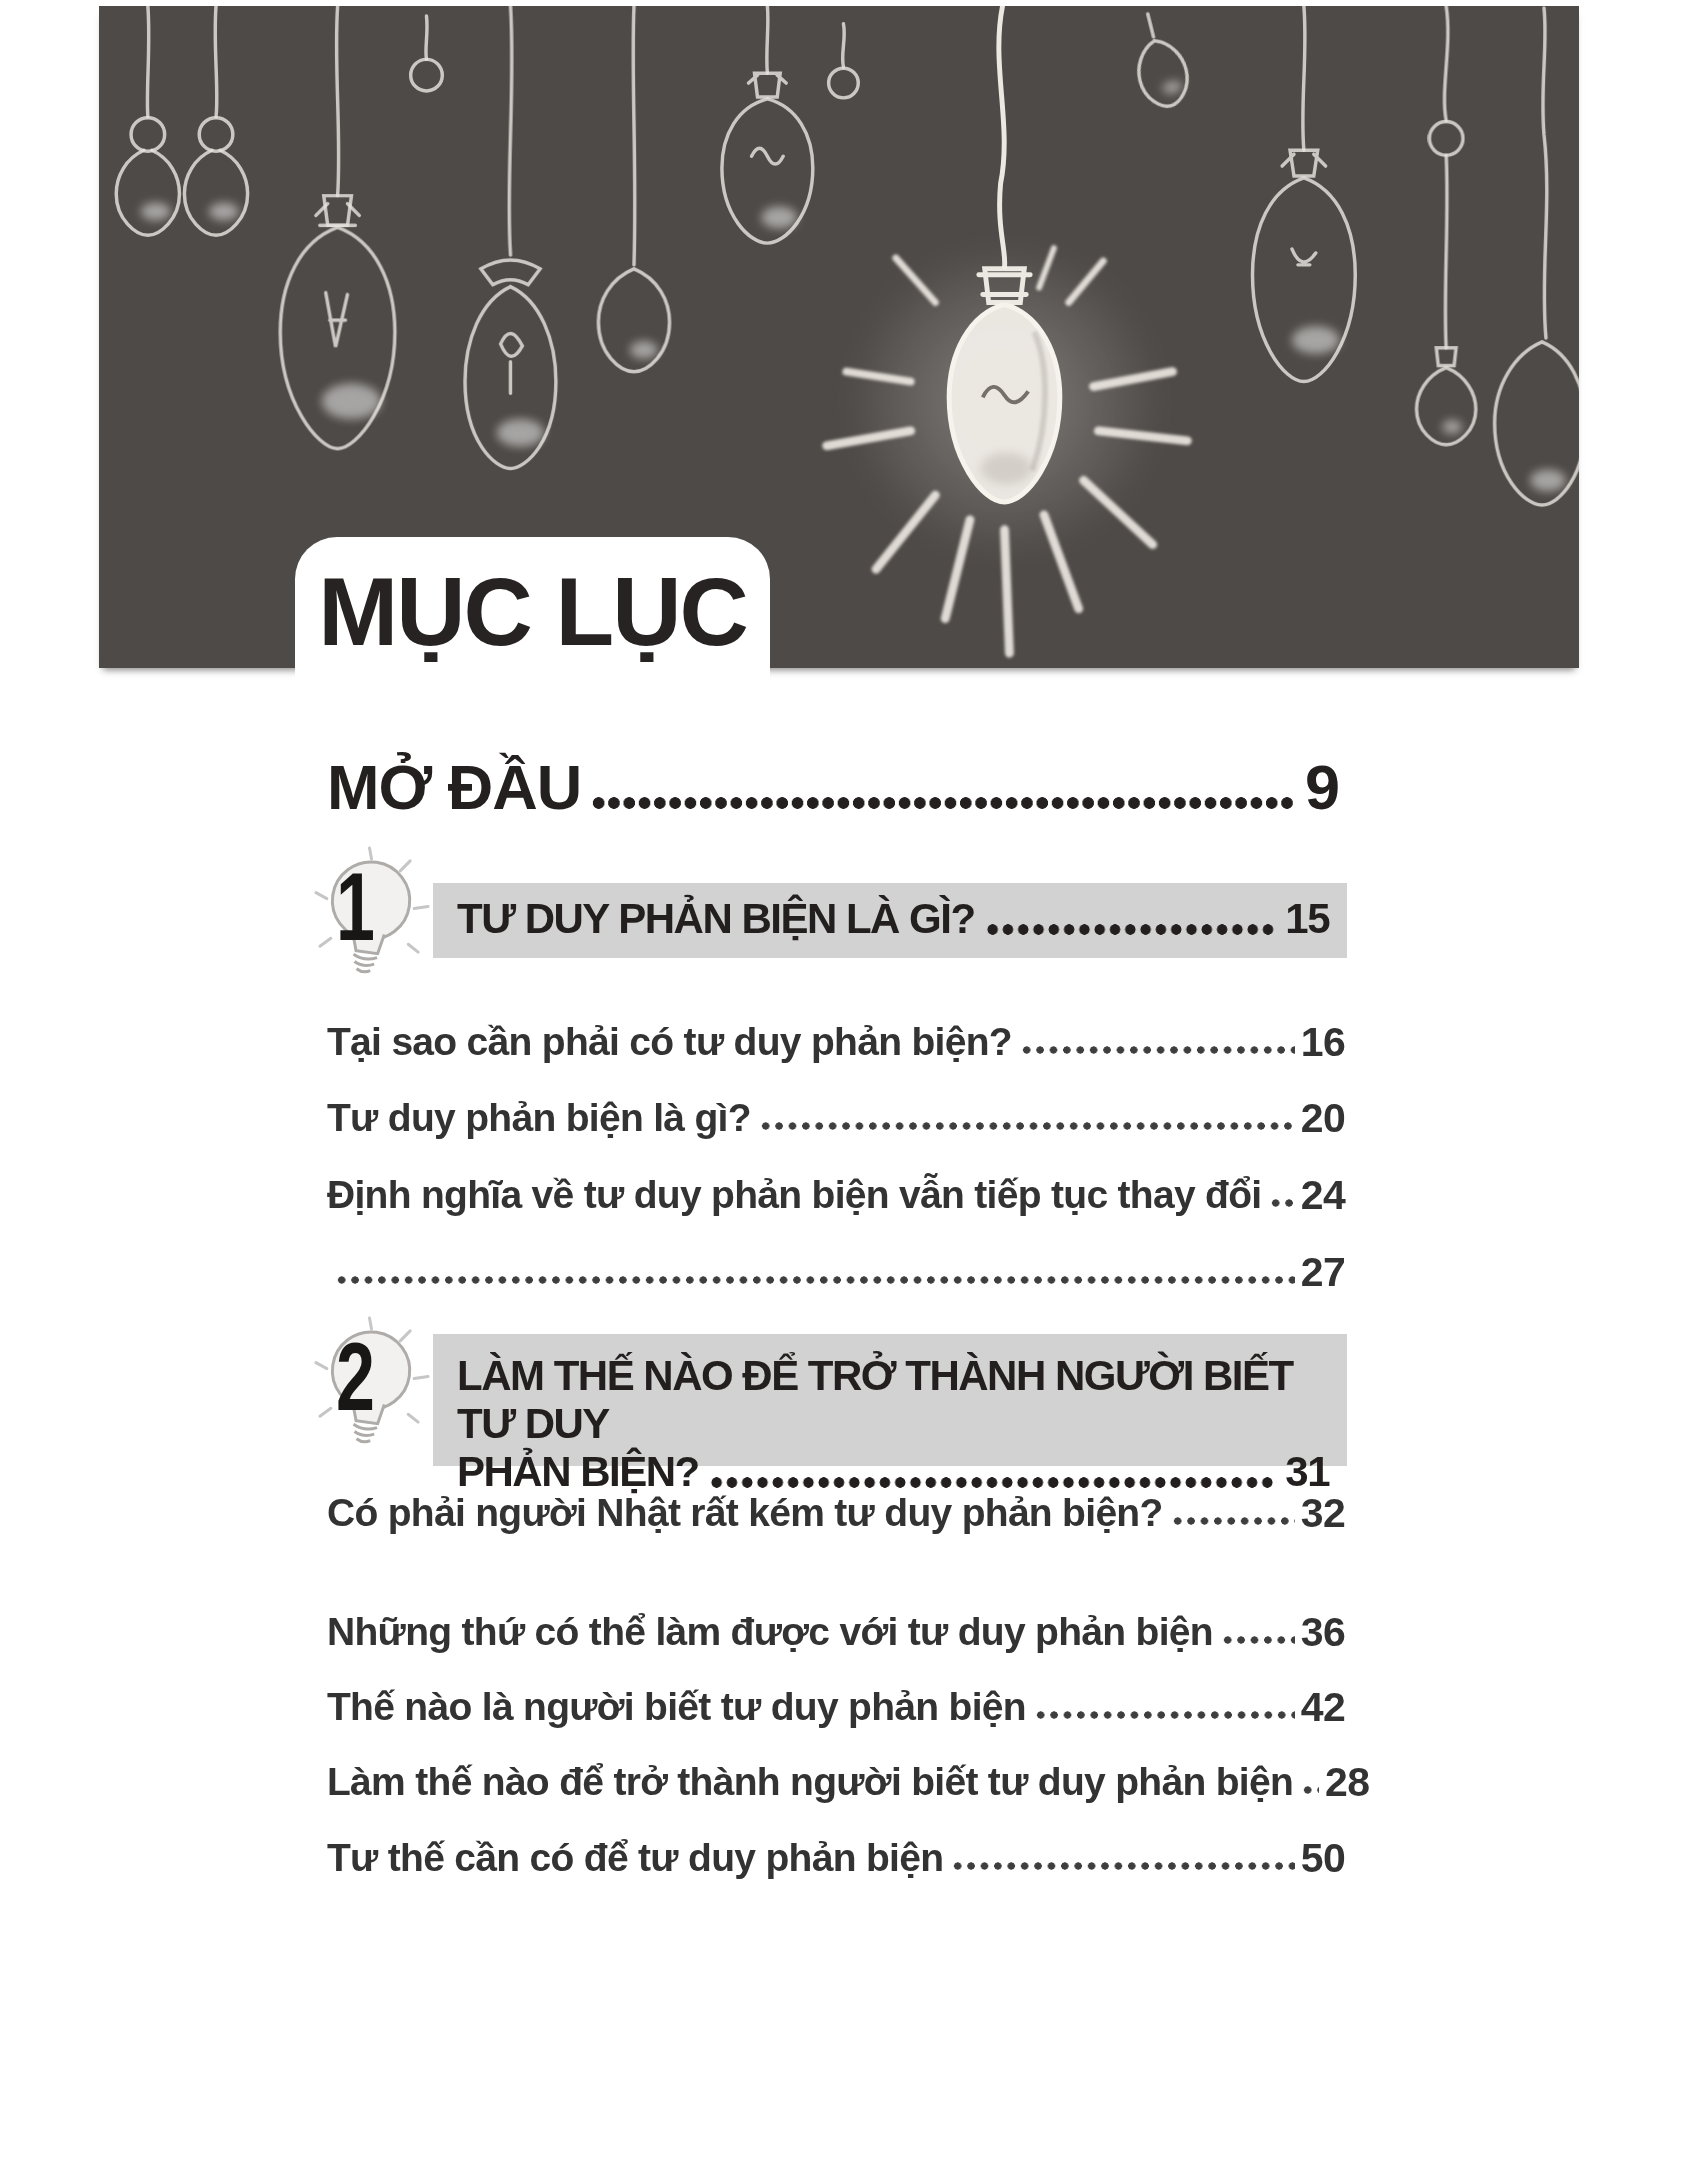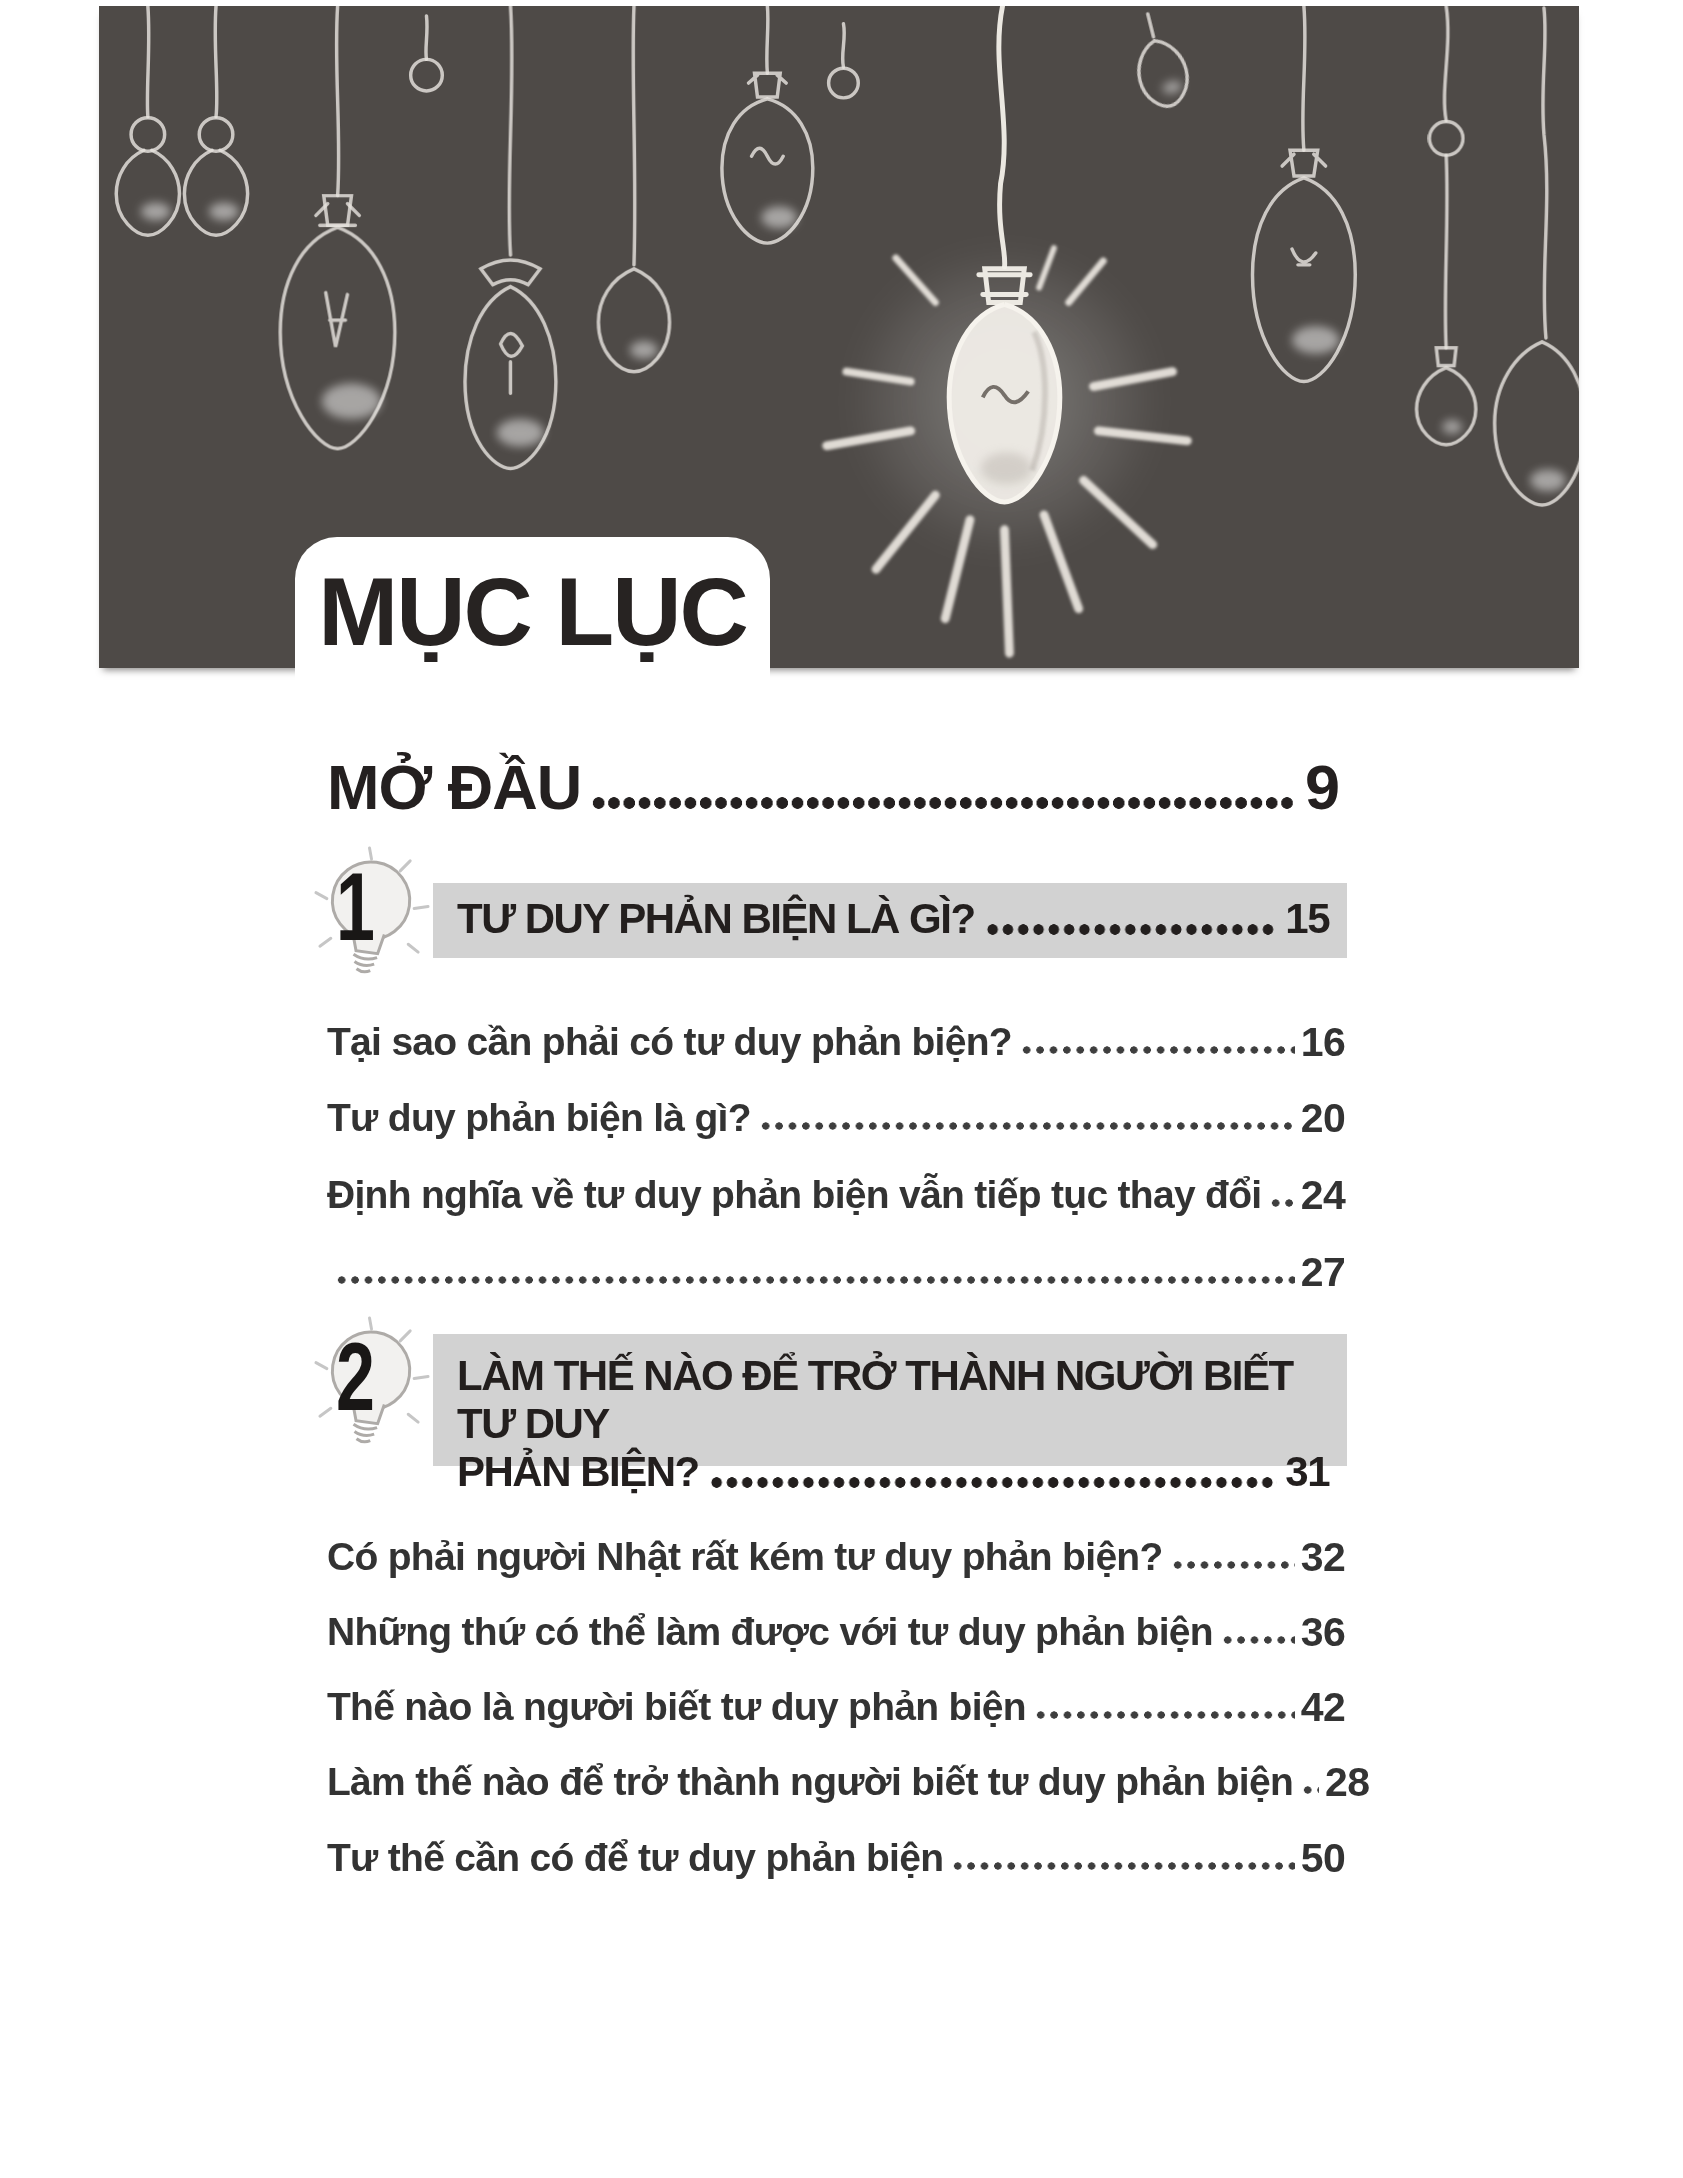--- a/index.html
+++ b/index.html
@@ -267,21 +267,21 @@
     <div class="secline">
       <span class="lbl">LÀM THẾ NÀO ĐỂ TRỞ THÀNH NGƯỜI BIẾT TƯ DUY</span>
     </div>
     <div class="secline">
       <span class="lbl">PHẢN BIỆN?</span>
       <span class="dots"></span>
       <span class="pg">31</span>
     </div>
   </div>
 
-  <div class="row item" style="top:1521px">
+  <div class="row item" style="top:1477px">
     <span class="lbl">Có phải người Nhật rất kém tư duy phản biện?</span>
     <span class="dots"></span>
     <span class="pg">32</span>
   </div>
   <div class="row item" style="top:1596px">
     <span class="lbl">Những thứ có thể làm được với tư duy phản biện</span>
     <span class="dots"></span>
     <span class="pg">36</span>
   </div>
   <div class="row item" style="top:1671px">

